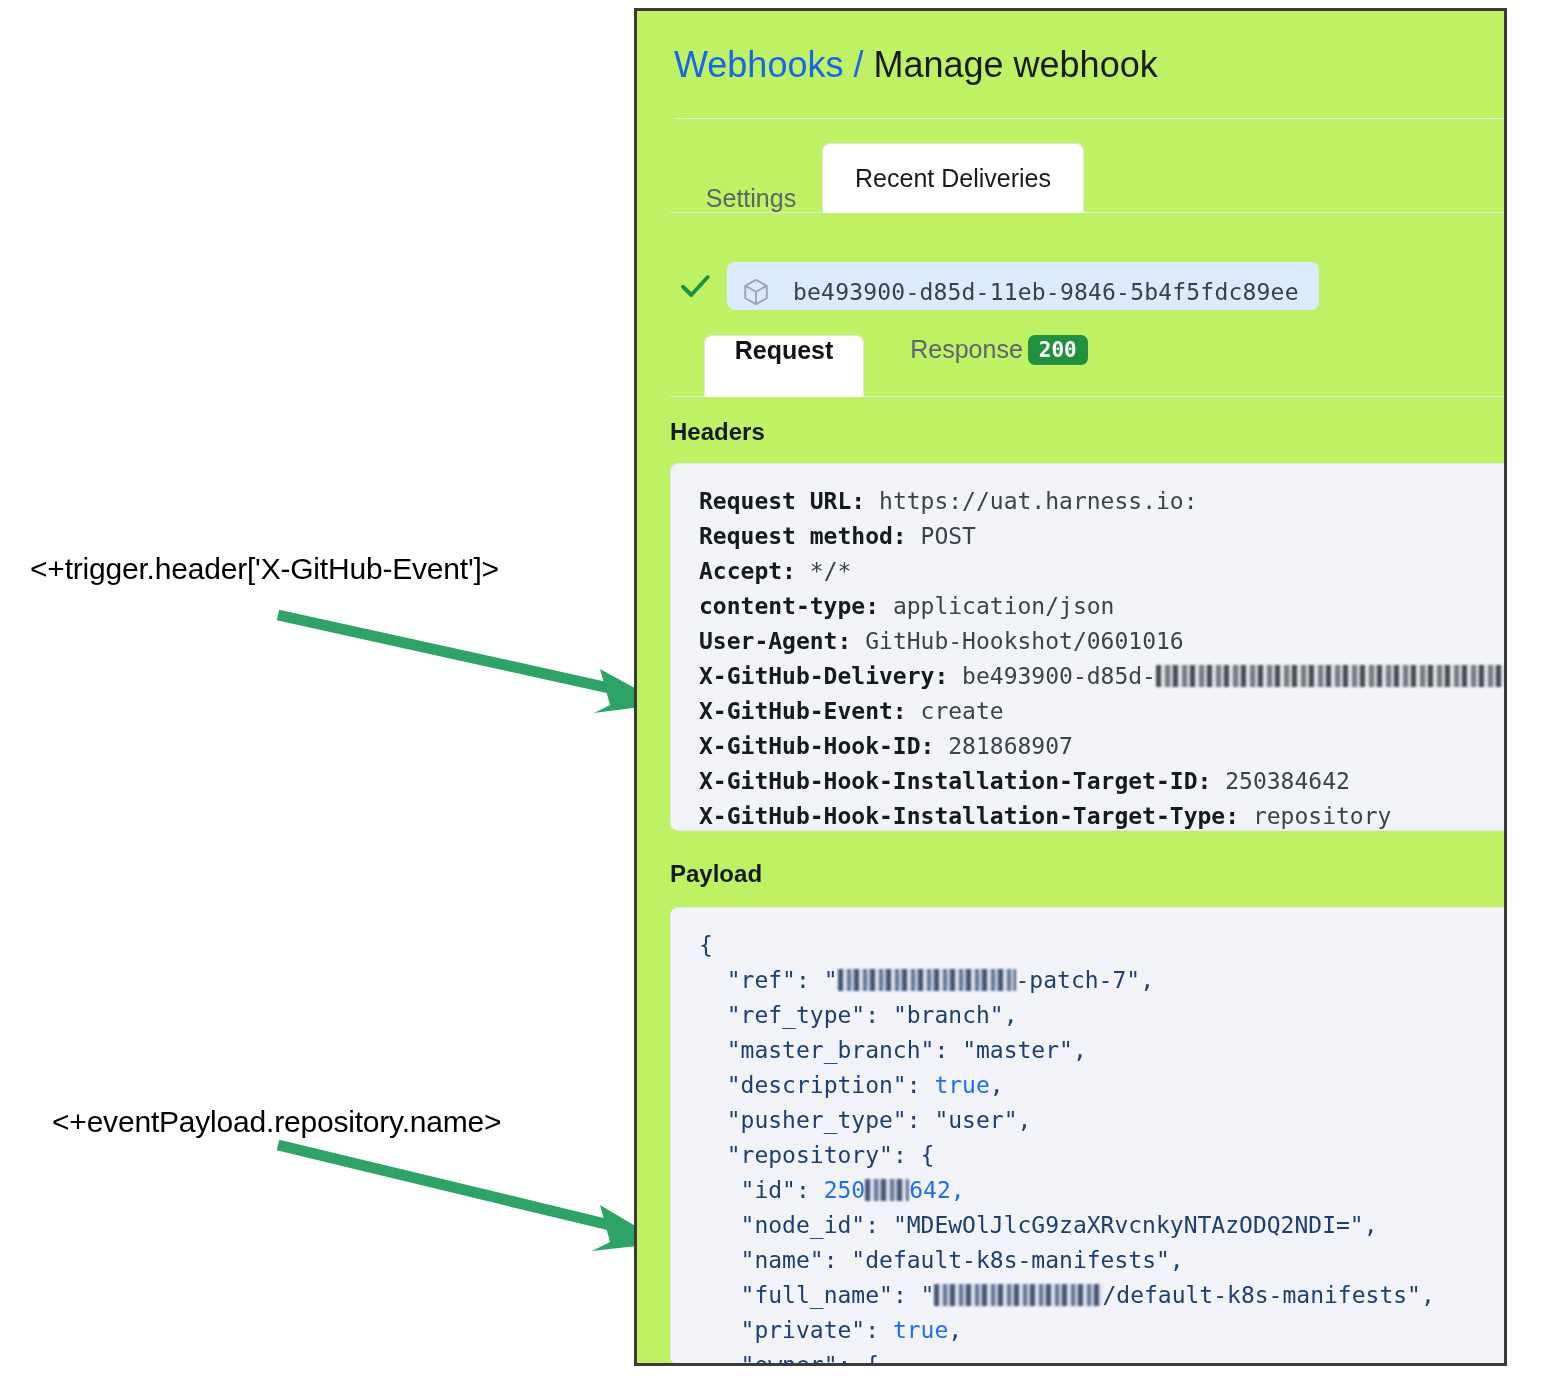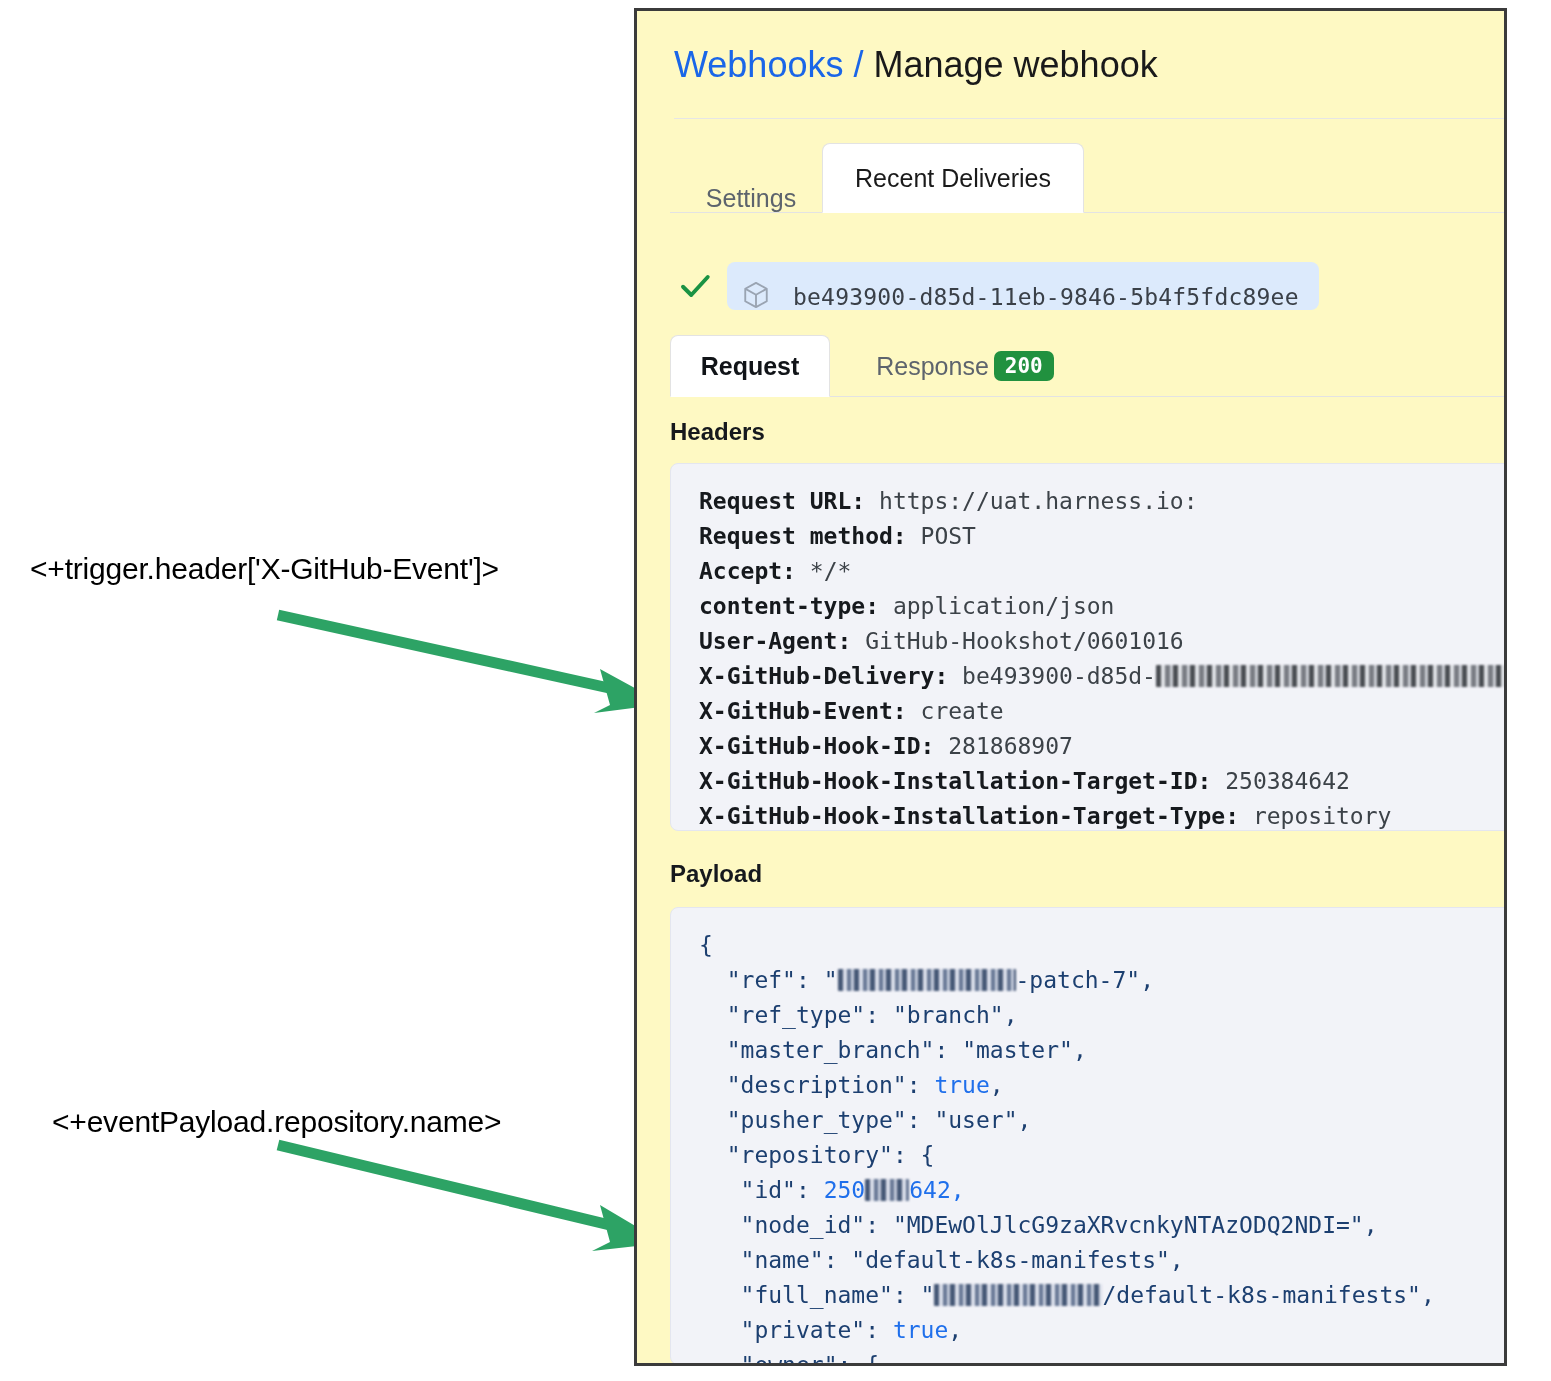--- a/index.html
+++ b/index.html
@@ -34,21 +34,21 @@
   #anno-arrow-1 { left: 270px; top: 605px; }
   #anno-arrow-2 { left: 270px; top: 1135px; }
 
   
   #app-panel {
     position: absolute;
     left: 634px;
     top: 8px;
     width: 873px;
     height: 1358px;
-    background: #fef9c3;
+    background: #bef264;
     border: 3px solid #3b3b3b;
     box-sizing: border-box;
     overflow: hidden;
     text-decoration: underline;
   }
 
   .panel-inner {
     position: absolute;
     left: 0; top: 0;
     width: 100%;
@@ -130,21 +130,21 @@
   }
   #delivery-check {
     width: 36px;
     height: 36px;
     margin-right: 14px;
     flex: 0 0 auto;
     display: block;
   }
   #delivery-chip {
     display: flex;
-    align-items: flex-end;
+    align-items: center;
     background: #dceafc;
     border-radius: 8px;
     height: 48px;
     padding: 12px 20px 0 14px;
     box-sizing: border-box;
   }
   #delivery-cube-icon {
     width: 30px;
     height: 30px;
     margin-right: 22px;
@@ -174,24 +174,25 @@
     width: 900px;
     height: 1px;
     background: #e3e3e3;
   }
   .stab {
     position: absolute;
     top: 0;
     height: 62px;
     box-sizing: border-box;
     display: flex;
-    align-items: center;
+    align-items: flex-start;
     justify-content: center;
     font-size: 25px;
     color: #5d646d;
+    margin-left: 34px;
   }
   .stab.active {
     background: #ffffff;
     border: 1px solid #e3e3e3;
     border-bottom: 1px solid #ffffff;
     border-radius: 8px 8px 0 0;
     color: #111418;
     font-weight: 700;
     z-index: 2;
   }

